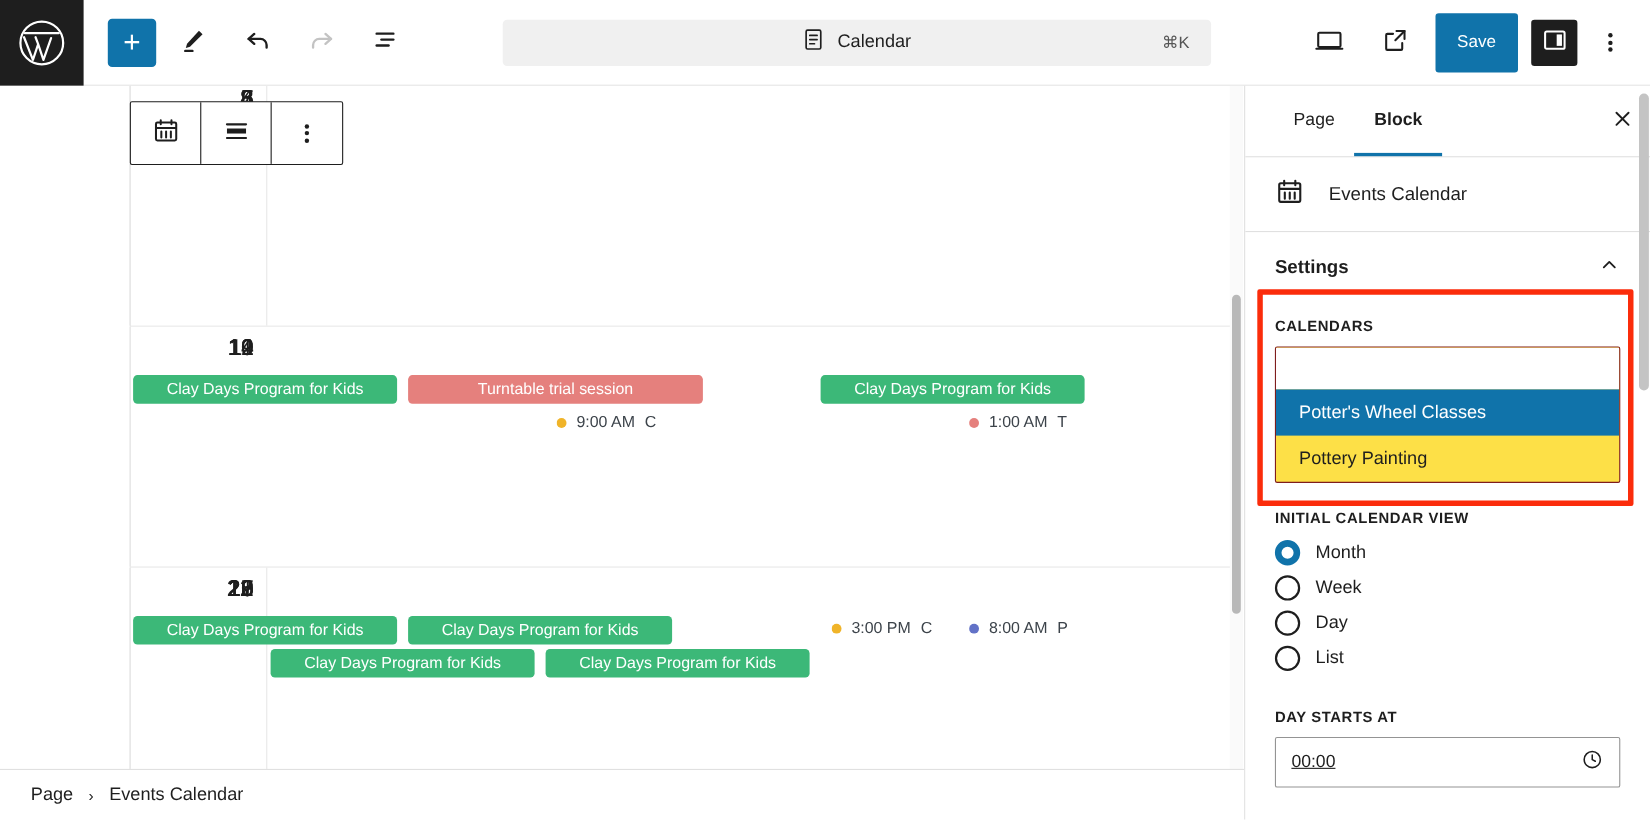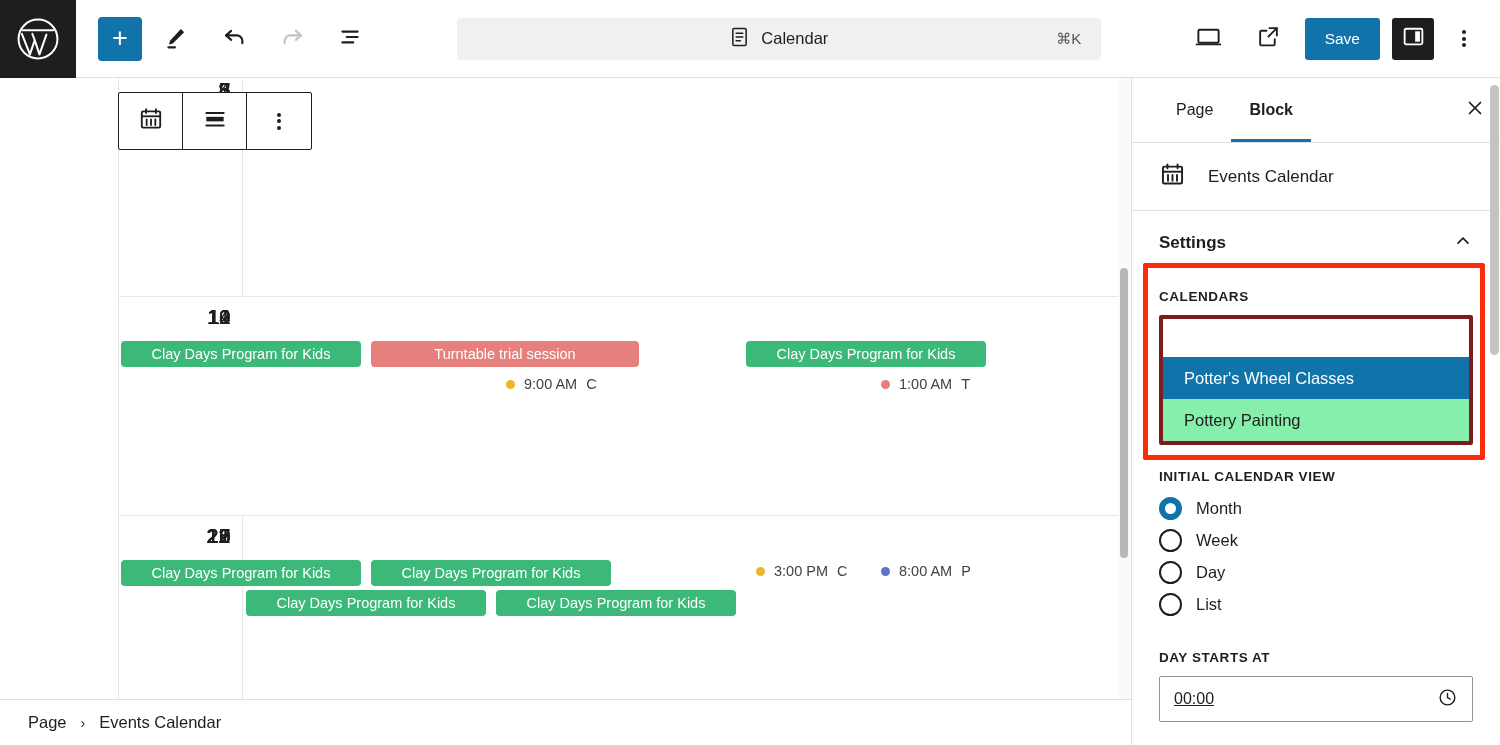--- a/index.html
+++ b/index.html
@@ -43,21 +43,21 @@
   }
   .cmd-inner { display: flex; align-items: center; gap: 12px; }
   .cmd-label { font-size: 16.5px; color: #1e1e1e; }
   .cmd-shortcut {
     position: absolute; right: 20px; font-size: 15px; color: #555;
   }
 
   .tb-right { display: flex; align-items: center; gap: 12px; padding-right: 18px; }
   .save-btn {
     background: #1073aa; color: #fff; border: none; border-radius: 3px;
-    height: 42px; padding: 0 20px; font-size: 15.5px; cursor: pointer;
+    height: 54px; padding: 0 20px; font-size: 15.5px; cursor: pointer;
     font-family: "Liberation Sans", sans-serif;
   }
   .sidebar-toggle {
     width: 42px; height: 42px; border-radius: 3px; background: #1e1e1e;
     display: flex; align-items: center; justify-content: center; cursor: pointer;
   }
   .kebab { width: 36px; height: 44px; display: flex; align-items: center; justify-content: center; cursor: pointer; }
   .kebab i { display:block; width: 4px; height: 4px; border-radius: 50%; background: #1e1e1e; margin: 2.2px 0; }
 
   
@@ -150,22 +150,22 @@
     font-size: 17px; font-weight: 600; color: #1e1e1e; cursor: pointer;
   }
   .sb-settings .chev { margin-left: auto; }
 
   .sb-body { padding: 0 27px; position: relative; }
   .field-label {
     font-size: 13.5px; font-weight: 600; letter-spacing: .55px;
     color: #1e1e1e; text-transform: uppercase;
   }
   .multiselect {
-    border: 4px solid #7f1d1d; border-radius: 2px; margin-top: 11px;
-    background: #86efac; overflow: hidden;
+    border: 1px solid #7f1d1d; border-radius: 2px; margin-top: 11px;
+    background: #fde047; overflow: hidden;
   }
   .ms-blank { height: 38px; background: #fff; }
   .ms-opt {
     height: 42px; display: flex; align-items: center; padding-left: 21px;
     font-size: 16.5px; color: #1e1e1e; cursor: pointer;
   }
   .ms-opt.selected { background: #1073aa; color: #fff; }
 
   .highlight-box {
     position: absolute; left: 1143px; top: 263px; width: 342px; height: 197px;

